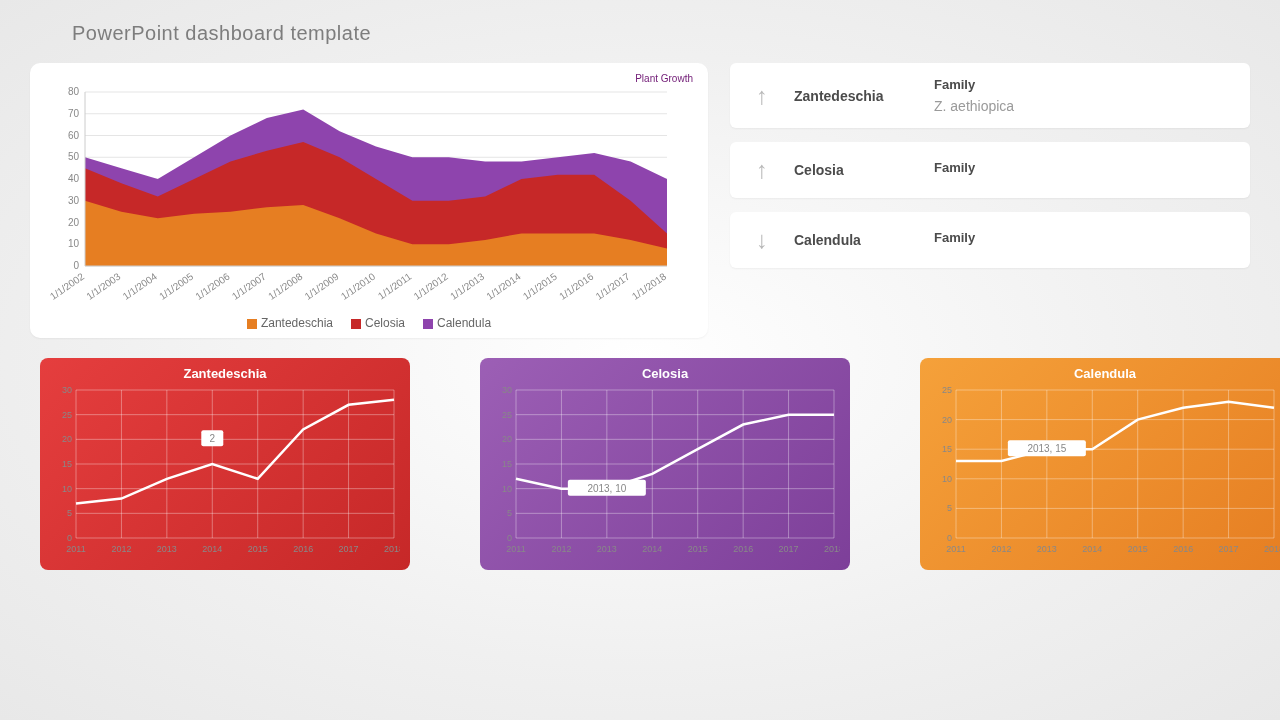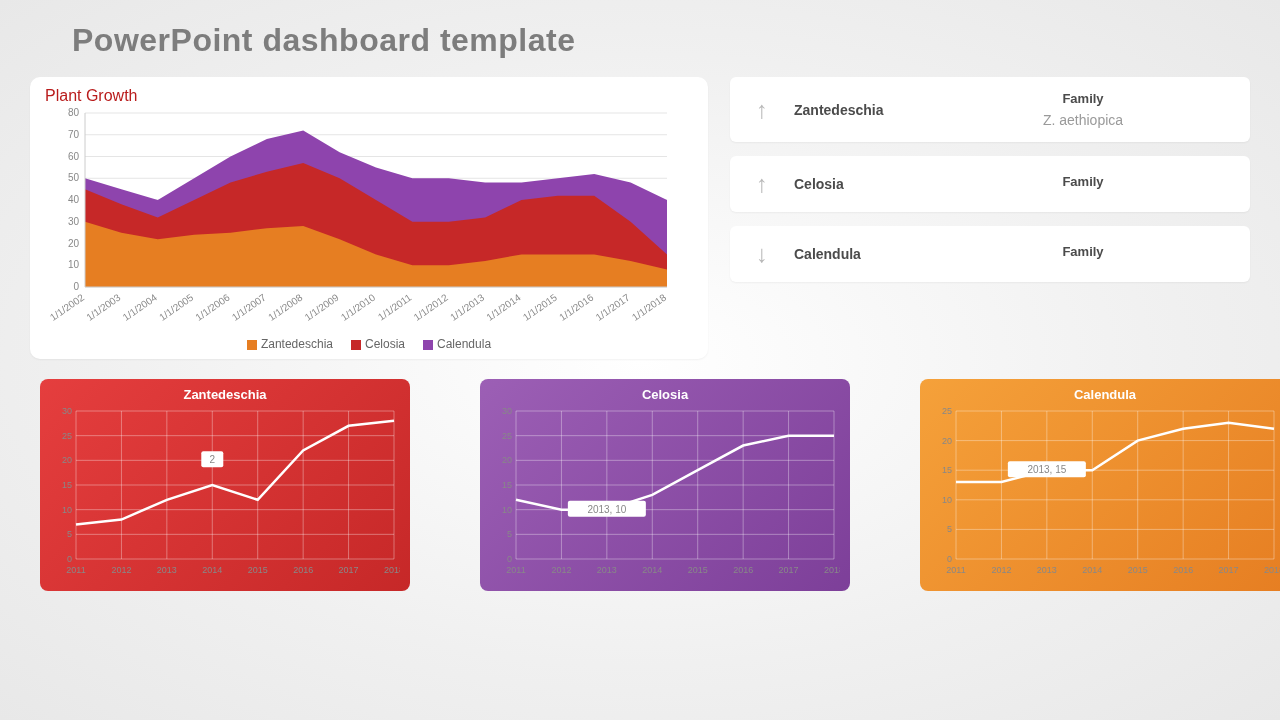--- a/index.html
+++ b/index.html
@@ -1,37 +1,37 @@
 <!DOCTYPE html>
 <html><head>
 <meta charset="utf-8">
 <style>
 *{box-sizing:border-box;margin:0;padding:0;font-family:Arial,Helvetica,sans-serif}
 body{width:1280px;height:720px;background:radial-gradient(ellipse at center,#fff 0%,#f0f0f0 60%,#e8e8e8 100%);overflow:hidden}
 .header{padding:22px 0 18px 72px}
-.header h1{font-size:32px;font-weight:700;color:#7d7d7d;letter-spacing:.5px}
+.header h1{font-size:20px;font-weight:400;color:#7d7d7d;letter-spacing:.5px}
 .top-row{display:flex;padding:0 30px;gap:22px}
 .main-chart{flex:1;background:#fff;border-radius:10px;padding:10px 15px 8px;box-shadow:0 1px 2px rgba(0,0,0,.05)}
 .side-cards{width:520px;display:flex;flex-direction:column;gap:14px}
 .fam-card{background:#fff;border-radius:6px;padding:14px 18px;display:flex;align-items:center;box-shadow:0 1px 2px rgba(0,0,0,.05)}
 .arrow-ic{width:28px;text-align:center;font-size:24px;color:#b8b8b8;margin-right:18px}
 .fam-name{font-weight:700;color:#4b4b4b;font-size:14px;width:140px}
-.fam-right{flex:1;text-align:center}
+.fam-right{flex:1;text-align:left}
 .fam-label{font-weight:700;color:#4b4b4b;font-size:13px;margin-bottom:6px}
 .fam-val{color:#9a9a9a;font-size:14px}
 .bottom-row{display:flex;padding:20px 40px 0;gap:70px;justify-content:space-between}
 .mini{flex:1;max-width:380px;border-radius:8px;padding:8px 10px 10px;color:#fff;position:relative}
 .mini-red{background:linear-gradient(135deg,#e53e3e,#c62828)}
 .mini-purple{background:linear-gradient(135deg,#9c5fb5,#7d3f99)}
 .mini-orange{background:linear-gradient(135deg,#f5a13a,#e67e22)}
 .mini-title{font-weight:700;font-size:13px;text-align:center;margin-bottom:5px}
 svg text{font-size:10px;fill:#888}
 .legend{display:flex;justify-content:center;gap:18px;font-size:12px;color:#666;padding-top:6px}
 .legend span.sq{display:inline-block;width:10px;height:10px;margin-right:4px;vertical-align:middle}
-.chart-title{text-align:left;color:#b91c1c;font-size:16px;margin-bottom:2px}
+.chart-title{text-align:right;color:#701a75;font-size:10px;margin-bottom:2px}
 </style>
 </head>
 <body>
 
 <div class="header">
   <h1>PowerPoint dashboard template</h1>
 </div>
 
 <div class="top-row">
   <div class="main-chart">

